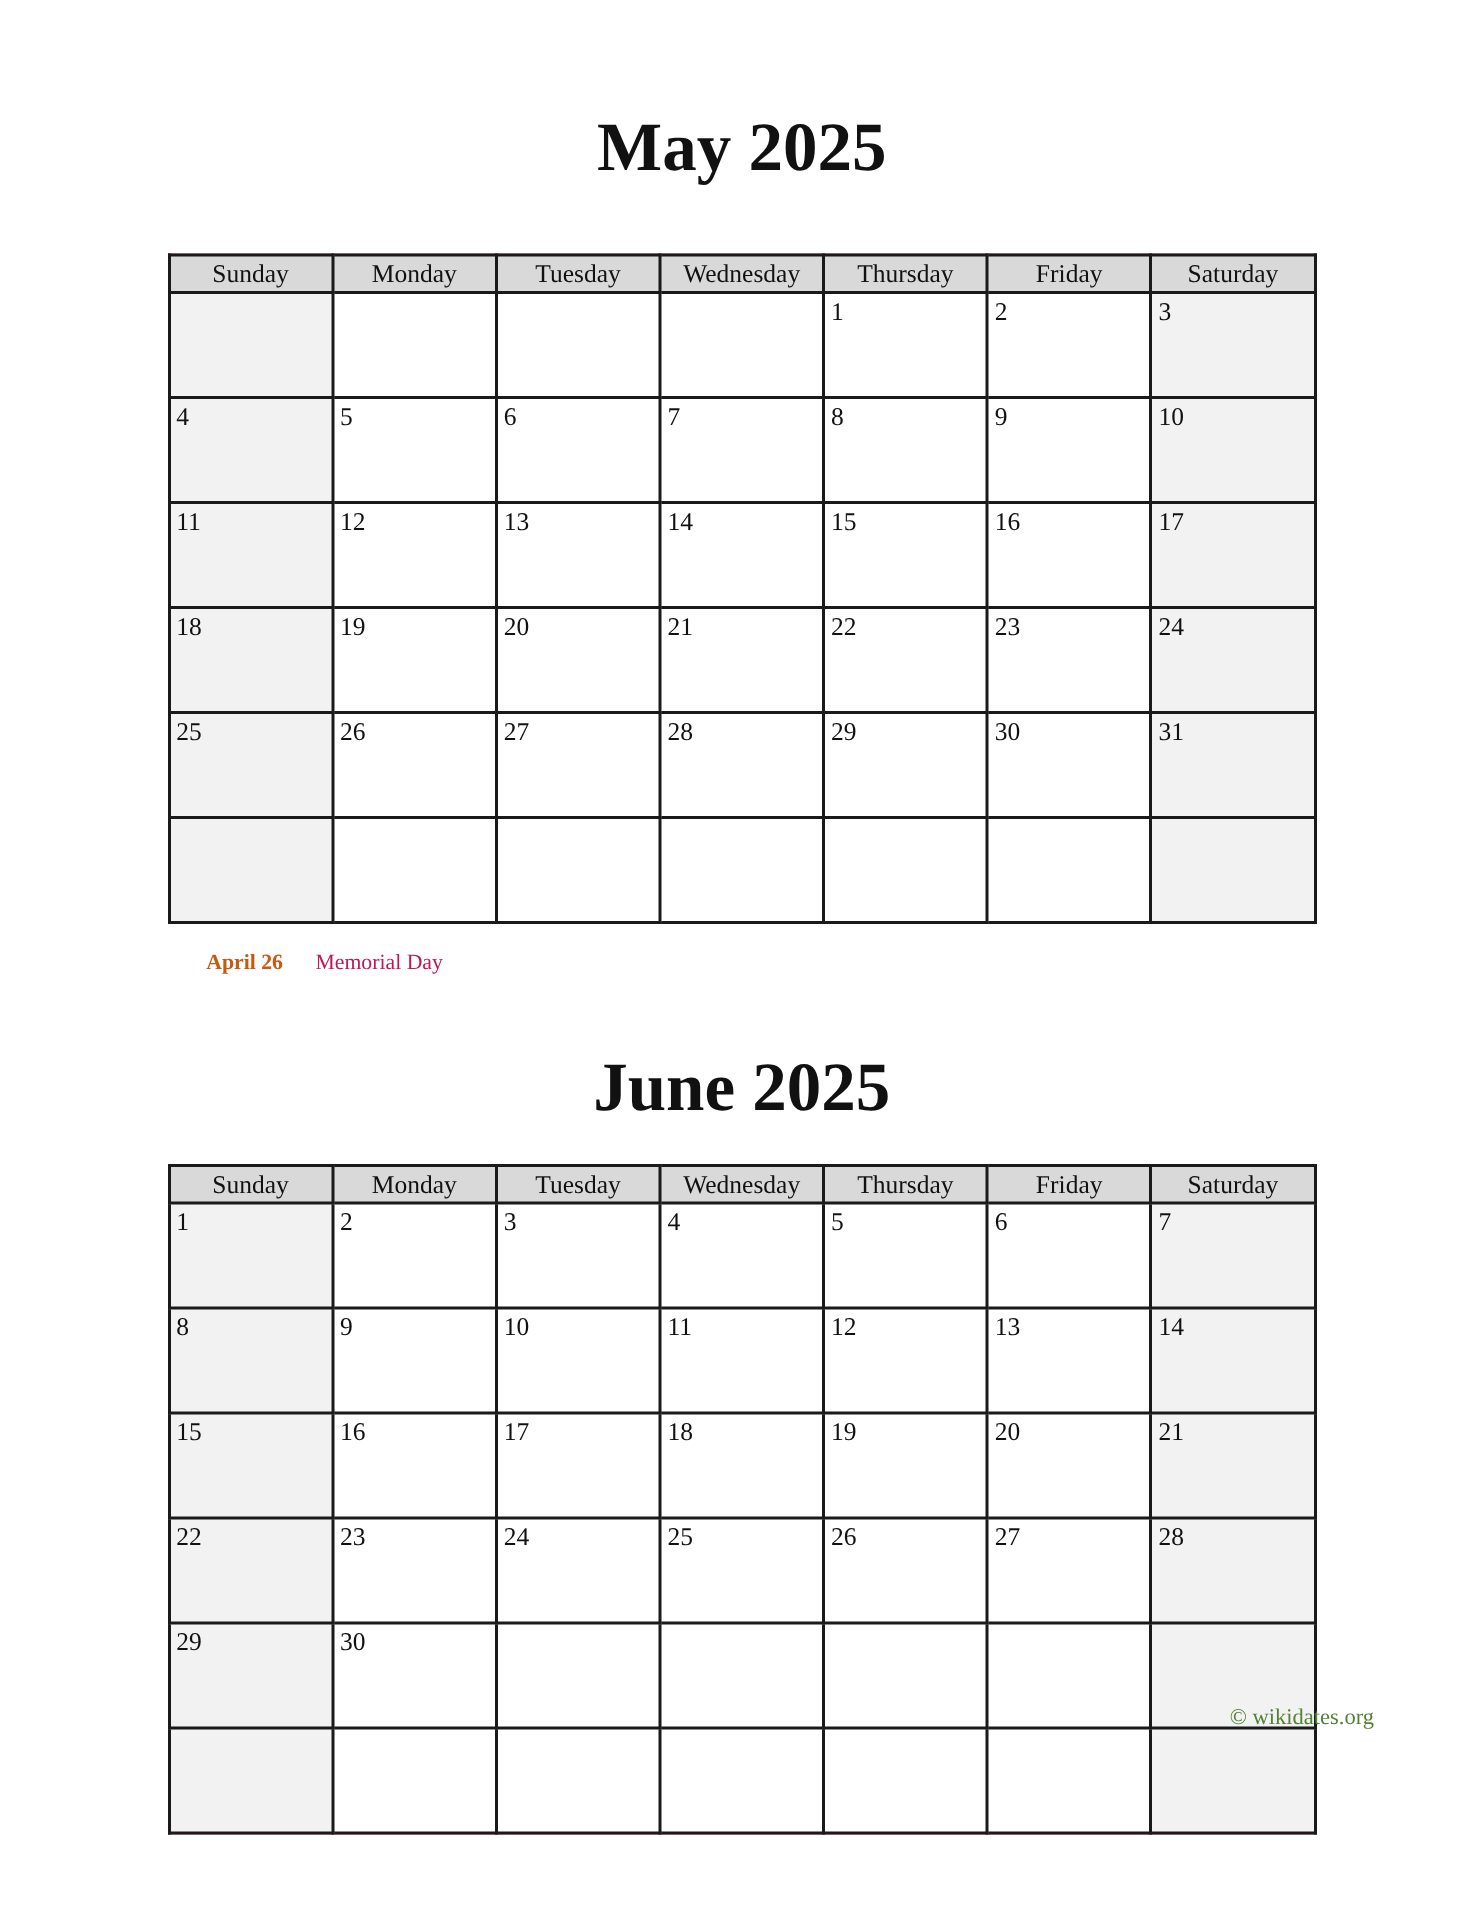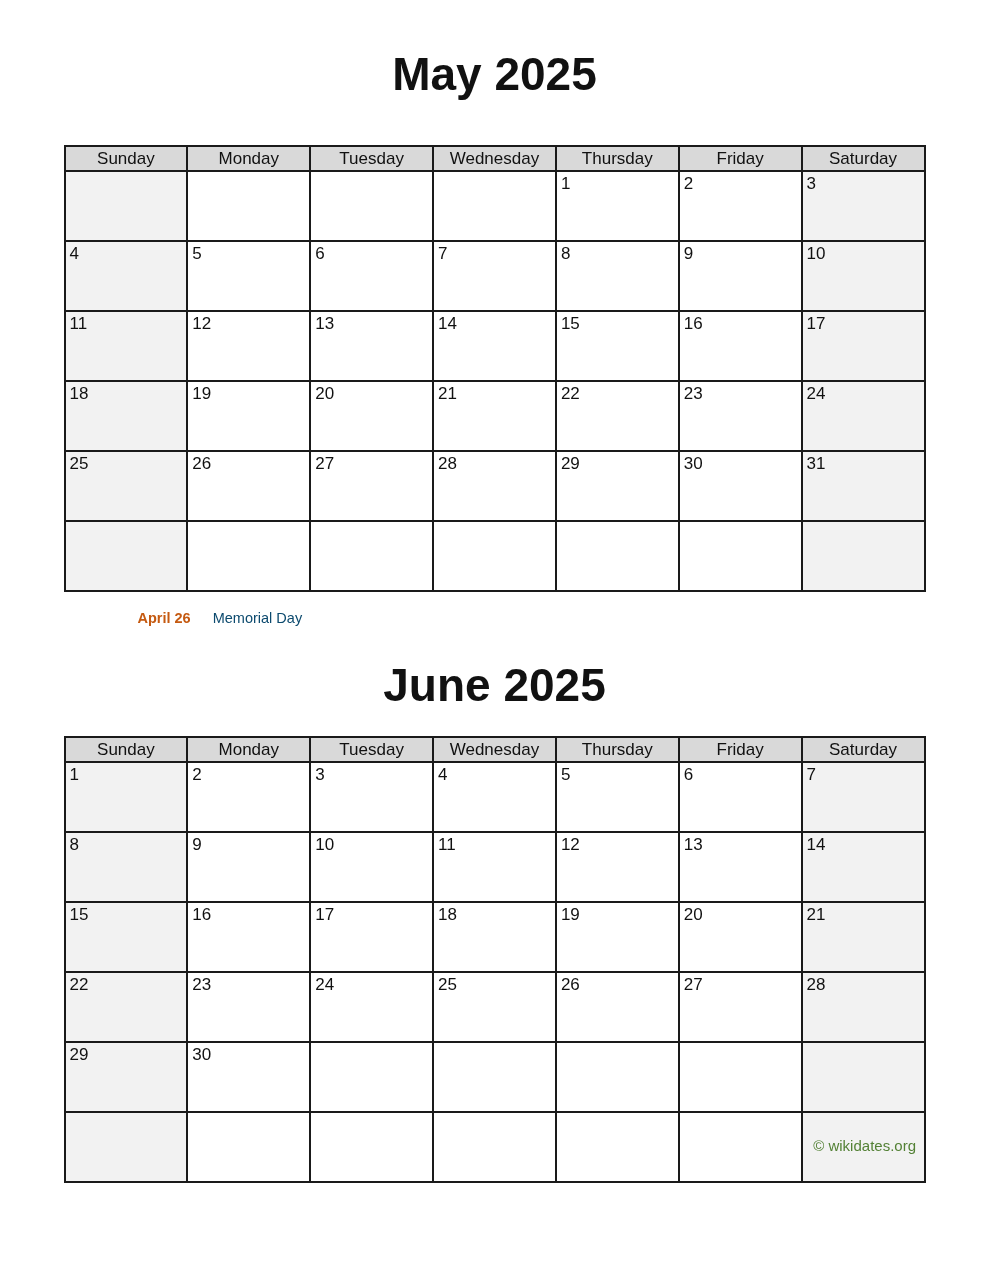--- a/index.html
+++ b/index.html
@@ -1,49 +1,49 @@
 <!DOCTYPE html>
 <html><head>
 <meta charset="utf-8">
 <style>
   html, body { margin:0; padding:0; background:#ffffff; }
   .page {
     width:989px; height:1280px; box-sizing:border-box;
-    padding-top:43px; position:relative; background:#ffffff;
-    font-family:Liberation Sans, sans-serif; color:#1a1a1a;
+    padding-top:67px; position:relative; background:#ffffff;
+    font-family:Liberation Serif, serif; color:#1a1a1a;
     overflow:hidden;
   }
   .month-title {
     font-size:46px; line-height:62px; font-weight:700;
     text-align:center; margin:0 0 40px 0; color:#111111;
   }
-  .month-june .month-title { margin:24px 0 20px 0;text-align:center; }
+  .month-june .month-title { margin:40px 0 20px 0;text-align:center; }
   table.cal {
-    width:862px; margin:0 auto; border-collapse:collapse;
+    width:766px; margin:0 auto; border-collapse:collapse;
     table-layout:fixed; background:#ec4899;
   }
   table.cal th {
     background:var(--header-bg, #d9d9d9);
     border:2px solid var(--border-color, #1a1a1a);
     height:21px; font-size:17px; font-weight:400;
     text-align:center; color:#111111; padding:1px 0;
   }
   table.cal td {
     border:2px solid var(--border-color, #1a1a1a);
     height:64px; vertical-align:top; text-align:left;
     font-size:17px; line-height:20px; padding:2px 2px 2px 4px;
     background:#ffffff; color:#111111;
   }
   table.cal td.weekend { background:var(--weekend-bg, #f2f2f2); }
   .note {
     width:862px; margin:18px auto 0; box-sizing:border-box;
     padding-left:74px; font-size:14.5px; height:20px;
   }
   .note-date { color:var(--holiday-accent, #c55a11); font-weight:700; }
-  .note-label { margin-left:18px; color:#0c4a6e; }
+  .note-label { margin-left:18px; color:#be185d; }
   .credit {
     position:absolute; top:1137px; right:73px;
     color:var(--credit-green, #538135); font-size:15px;
     text-decoration:none; cursor:pointer;
   }
 </style>
 </head>
 <body>
 
 <div class="page" style="--header-bg: #d9d9d9; --weekend-bg: #f2f2f2; --border-color: #1a1a1a; --holiday-accent: #c55a11; --credit-green: #538135;">

